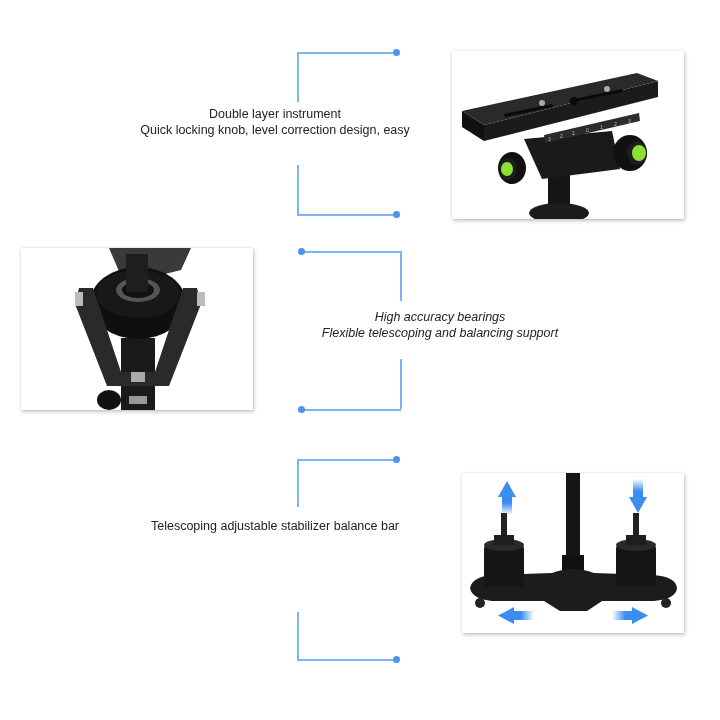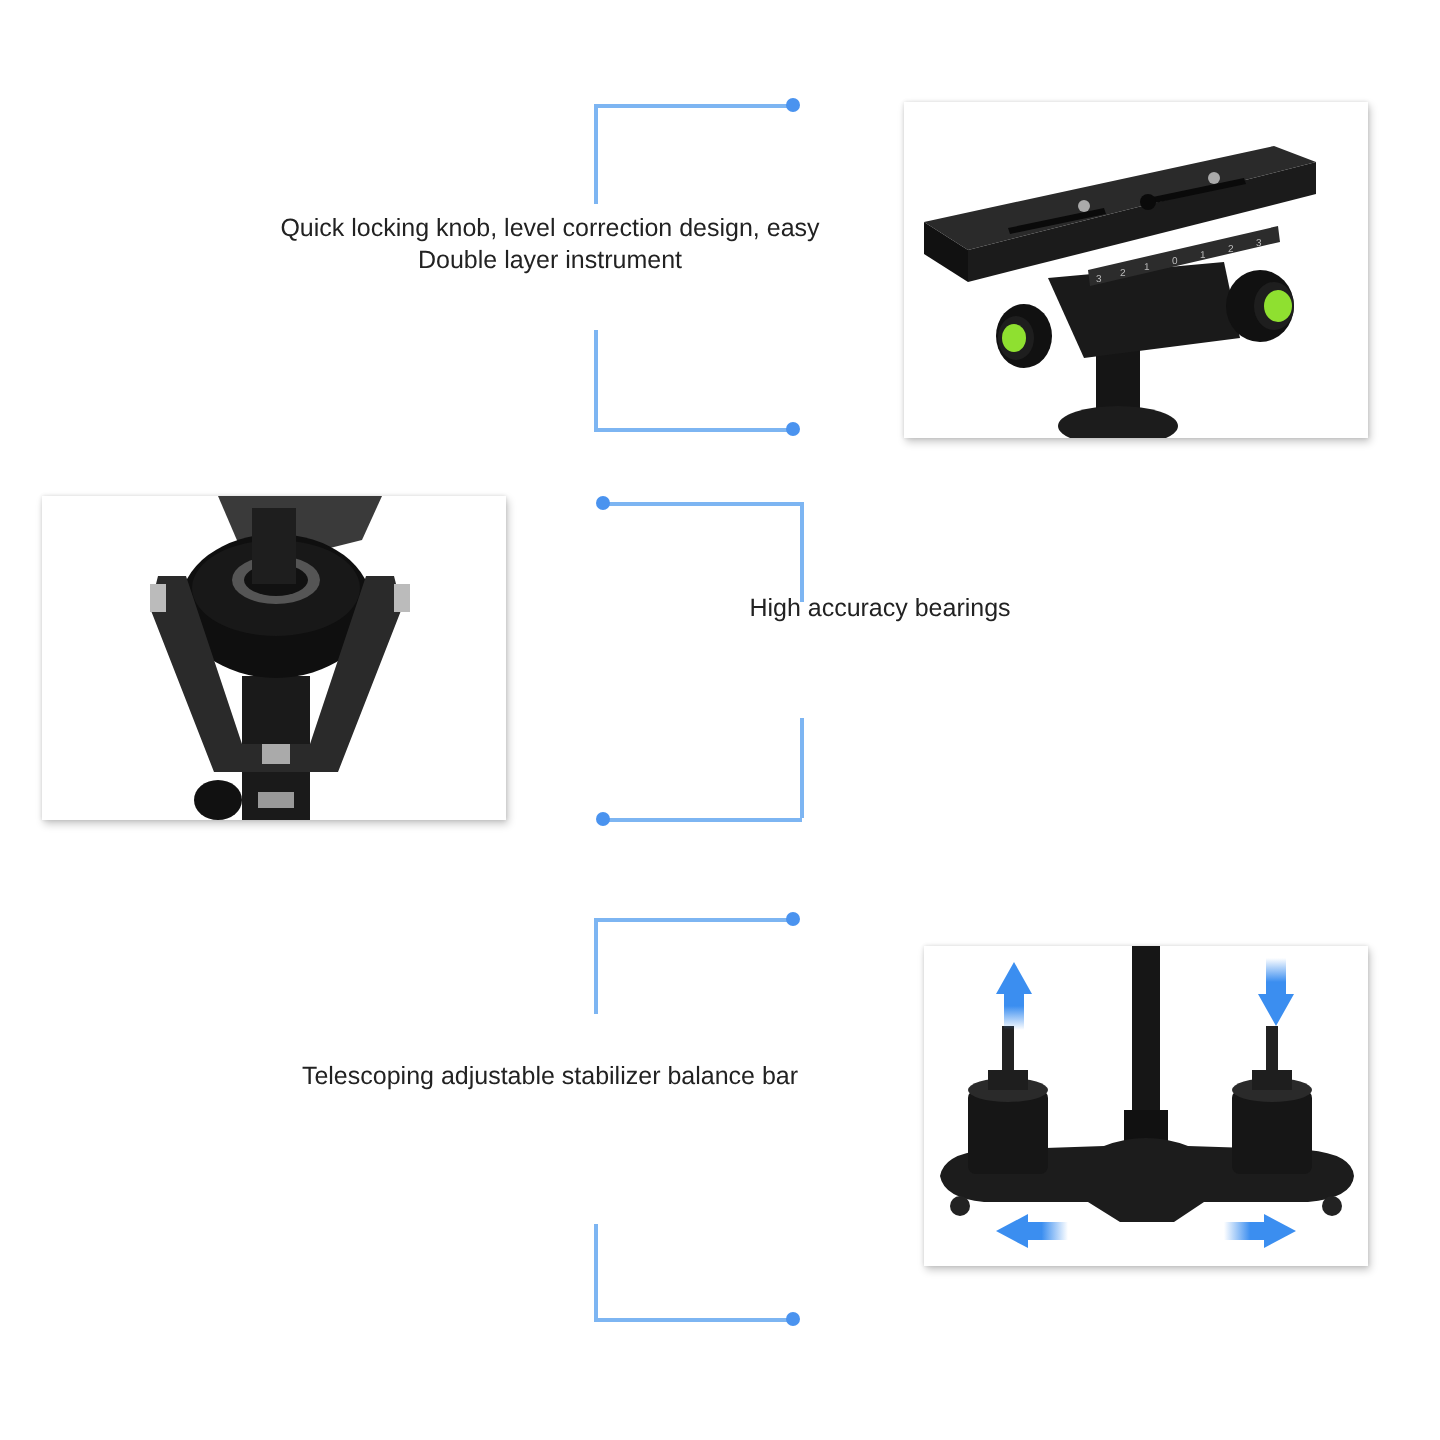--- a/index.html
+++ b/index.html
@@ -16,22 +16,22 @@
 <div>
 
   <div class="line" style="left:297px; top:52px; width:100px; height:1.5px;"></div>
   <div class="line" style="left:297px; top:52px; width:1.5px; height:50px;"></div>
   <div class="line" style="left:297px; top:165px; width:1.5px; height:50px;"></div>
   <div class="line" style="left:297px; top:214px; width:100px; height:1.5px;"></div>
   <div class="dot" style="left:393px; top:49px;"></div>
   <div class="dot" style="left:393px; top:211px;"></div>
 
   <div class="caption" style="left:130px; top:106px; width:290px;">
+    <div>Double layer instrument</div>
     <div>Quick locking knob, level correction design, easy</div>
-    <div>Double layer instrument</div>
   </div>
 
   <div class="photo" style="left:452px; top:51px; width:232px; height:168px;">
     <svg viewBox="0 0 232 168">
 
       <rect x="96" y="100" width="22" height="70" fill="#151515"></rect>
       <ellipse cx="107" cy="162" rx="30" ry="10" fill="#1c1c1c"></ellipse>
 
       <polygon points="72,88 160,80 168,118 90,128" fill="#1a1a1a"></polygon>
 
@@ -67,22 +67,23 @@
 </div>
 
 <div>
   <div class="line" style="left:301px; top:251px; width:100px; height:1.5px;"></div>
   <div class="line" style="left:400px; top:251px; width:1.5px; height:50px;"></div>
   <div class="line" style="left:400px; top:359px; width:1.5px; height:50px;"></div>
   <div class="line" style="left:301px; top:409px; width:100px; height:1.5px;"></div>
   <div class="dot" style="left:298px; top:248px;"></div>
   <div class="dot" style="left:298px; top:406px;"></div>
 
-  <div class="caption" style="left:290px; top:296px; width:300px;">
+  <div class="caption" style="left:290px; top:309px; width:300px;font-style:italic;">
     <div>High accuracy bearings</div>
+    <div>Flexible telescoping and balancing support</div>
   </div>
 
   <div class="photo" style="left:21px; top:248px; width:232px; height:162px;">
     <svg viewBox="0 0 232 162">
 
       <polygon points="88,0 170,0 160,22 120,32 100,28" fill="#3a3a3a"></polygon>
 
       <rect x="100" y="90" width="34" height="72" fill="#1a1a1a"></rect>
 
       <ellipse cx="117" cy="55" rx="48" ry="36" fill="#0f0f0f"></ellipse>
@@ -102,21 +103,21 @@
 </div>
 
 <div>
   <div class="line" style="left:297px; top:459px; width:100px; height:1.5px;"></div>
   <div class="line" style="left:297px; top:459px; width:1.5px; height:48px;"></div>
   <div class="line" style="left:297px; top:612px; width:1.5px; height:48px;"></div>
   <div class="line" style="left:297px; top:659px; width:100px; height:1.5px;"></div>
   <div class="dot" style="left:393px; top:456px;"></div>
   <div class="dot" style="left:393px; top:656px;"></div>
 
-  <div class="caption" style="left:128px; top:530px; width:294px;">
+  <div class="caption" style="left:128px; top:518px; width:294px;">
     <div>Telescoping adjustable stabilizer balance bar</div>
   </div>
 
   <div class="photo" style="left:462px; top:473px; width:222px; height:160px;">
     <svg viewBox="0 0 222 160">
       <defs>
         <linearGradient id="fadeUp" x1="0" y1="1" x2="0" y2="0">
           <stop offset="0" stop-color="#3b8ef0" stop-opacity="0"></stop>
           <stop offset="0.6" stop-color="#3b8ef0" stop-opacity="1"></stop>
         </linearGradient>

